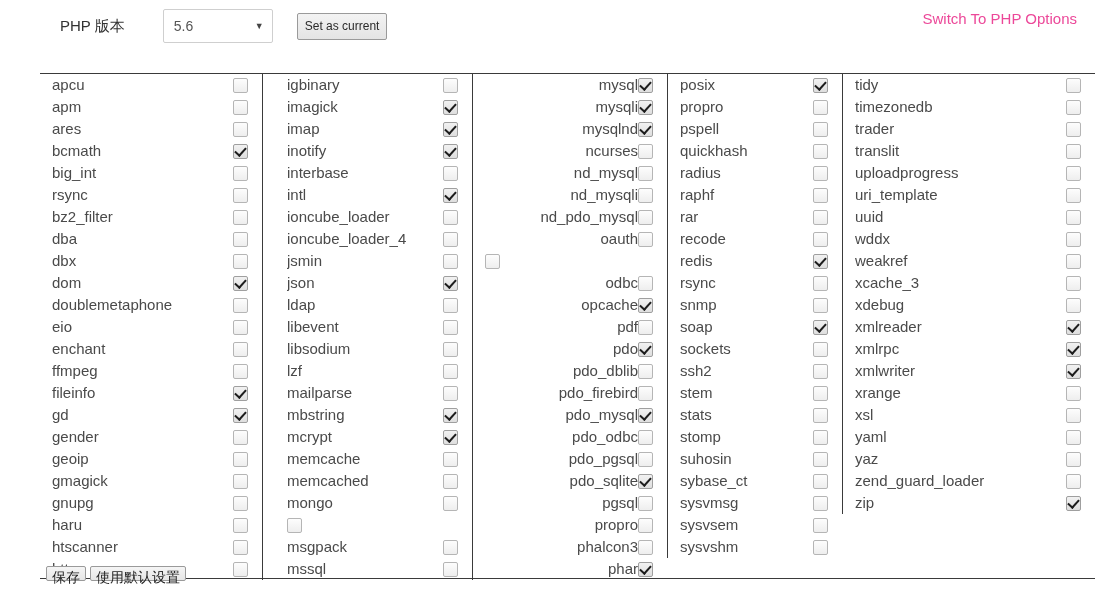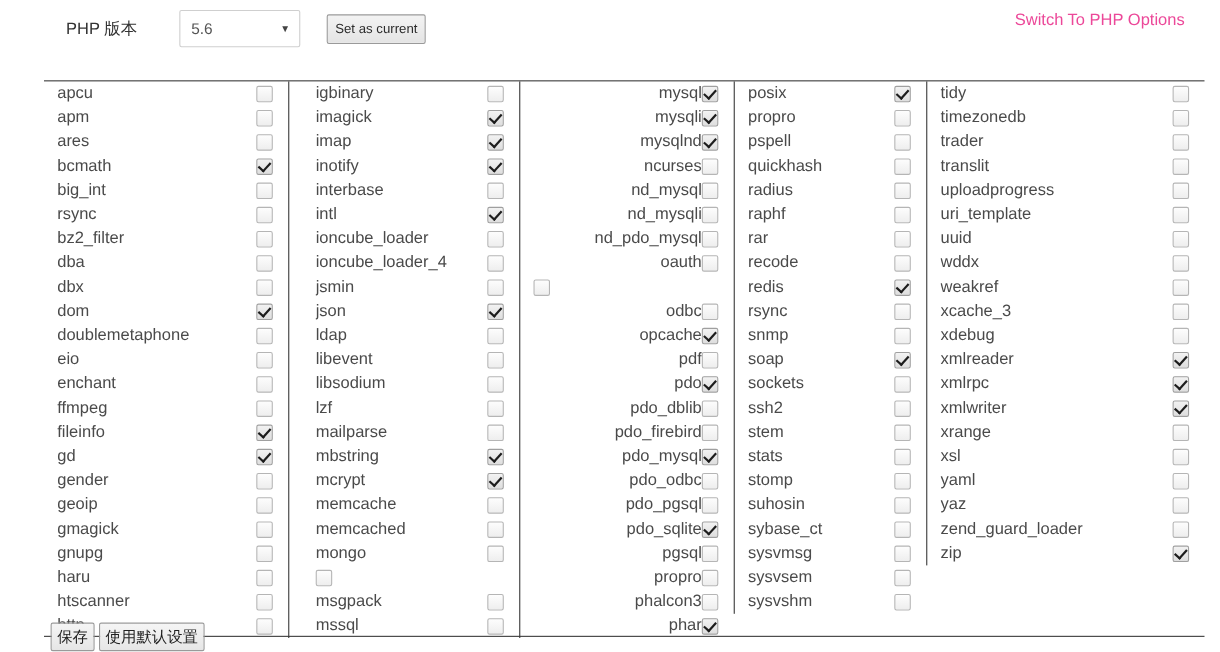--- a/index.html
+++ b/index.html
@@ -157,21 +157,21 @@
 
   
   #bottom-bar {
     position: absolute;
     left: 46px;
     top: 566px;
     display: flex;
     gap: 4px;
   }
   .btn {
-    height: 26px;
+    height: 15px;
     padding: 0 5px;
     border: 1px solid #9a9a9a;
     border-radius: 2px;
     background: linear-gradient(#f5f5f5, #e6e6e6);
     font-family: "Liberation Sans", sans-serif;
     font-size: 14px;
     color: #1f1f1f;
     line-height: 21px;
     white-space: nowrap;
     cursor: pointer;

